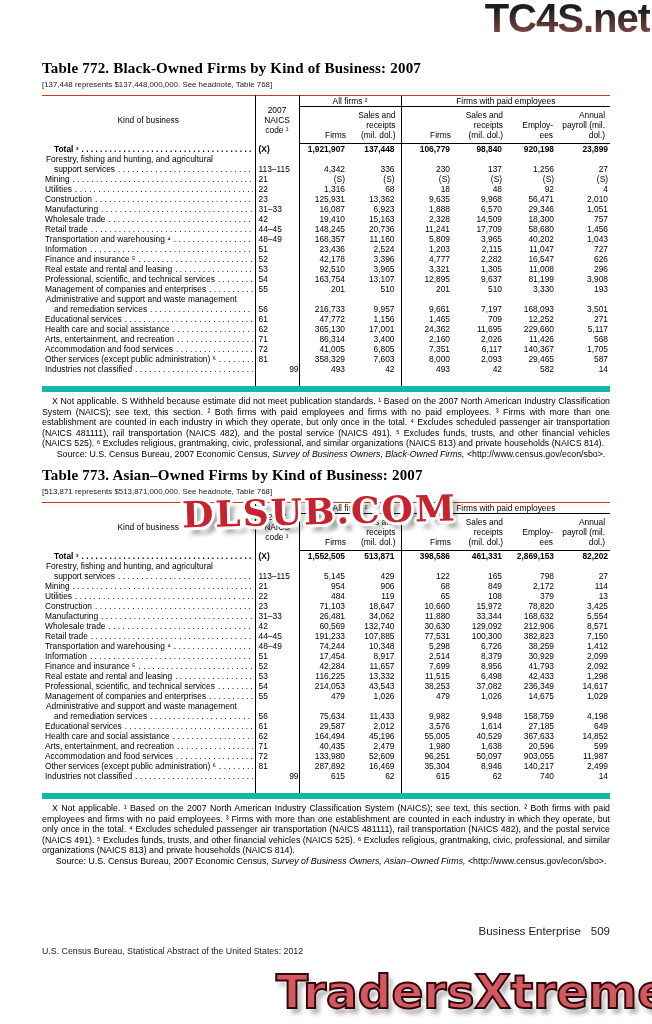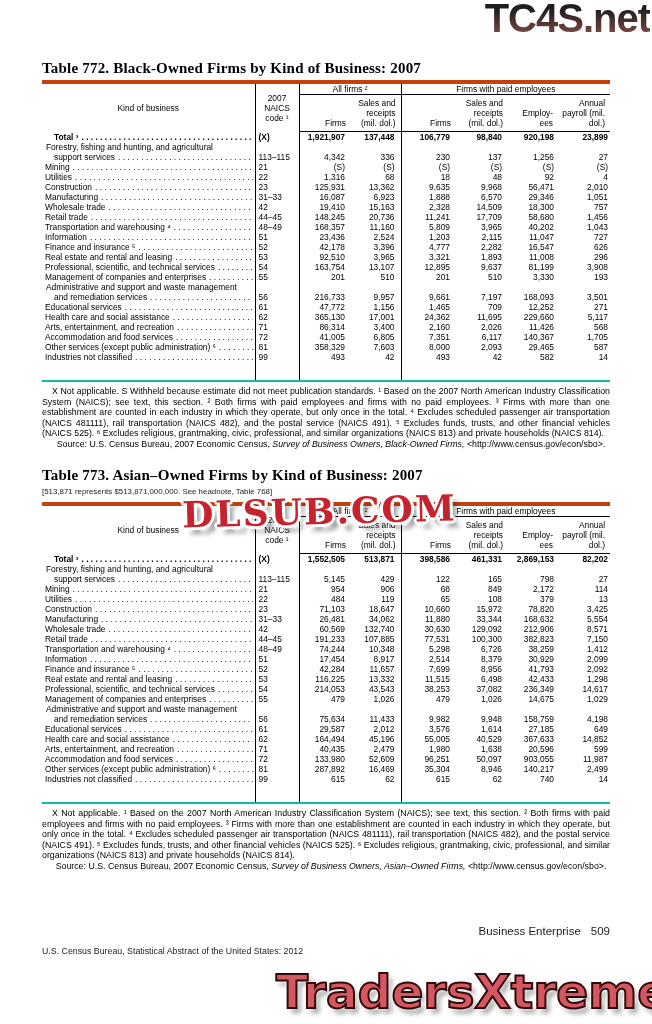--- a/index.html
+++ b/index.html
@@ -38,21 +38,21 @@
   .s1 { top:60px; }
   .s2 { top:467px; }
   .title {
     margin:0 0 3px 0; font-family:"Liberation Serif","DejaVu Serif",serif;
     font-weight:bold; font-size:15px; letter-spacing:0.2px; color:#000;
   }
   .headnote { font-size:7.9px; margin:0 0 6px 0; color:#222; }
   
   table.stat { width:568px; border-collapse:collapse; table-layout:fixed; font-size:8.4px; color:#000; }
   table.stat th { font-weight:normal; padding:0; }
-  tr.hrow1 th { border-top:4px solid #c2410c; }
+  tr.hrow1 th { border-top:1px solid #c2410c; }
   th.stub-h { text-align:center; vertical-align:middle; border-right:1px solid #000; }
   th.naics-h { text-align:center; vertical-align:middle; border-right:1px solid #000; padding:2px 5px; line-height:10px; }
   th.grp { text-align:center; border-bottom:1px solid #000; padding:3px 0 3px 0; }
   th.gp  { border-left:1px solid #000; }
   tr.hrow2 th.colh {
     text-align:right; vertical-align:bottom; line-height:10px;
     padding:3px 5px 3px 0; border-bottom:1.5px solid #000;
   }
   tr.hrow2 th.bl { border-left:1px solid #000; }
   tbody td { vertical-align:bottom; line-height:10px; padding:0; }
@@ -62,38 +62,39 @@
   .lbl .txt { white-space:nowrap; }
   .lbl.ind { padding-left:9px; }
   .dots { flex:1 1 auto; min-width:0; overflow:hidden; white-space:nowrap; margin:0 2px 0 3px; }
   .dots::after { content:" . . . . . . . . . . . . . . . . . . . . . . . . . . . . . . . . . . . . . . . . . . . . . . . . . . . . . . . . . . . . ."; }
   td.naics { border-left:1px solid #000; border-right:1px solid #000; padding-left:3px; }
   td.num { text-align:right; padding-right:6px; }
   td.c2 { border-left:1px solid #000; }
   td.c4 { padding-right:4px; }
   td.c5 { padding-right:2px; }
   tr.total-row { font-weight:bold; }
-  tbody tr:last-child td { border-bottom:2px solid #14b8a6; padding-bottom:18px; }
+  tbody tr:last-child td { border-bottom:6px solid #14b8a6; padding-bottom:12px;text-align:right; }
   
   .fn  { margin:4px 0 0 0; font-size:8.8px; line-height:10.6px; text-align:justify; text-indent:10px; color:#000; }
   .src { margin:0; font-size:8.8px; line-height:10.6px; text-indent:10px; color:#000;text-align:center; }
   
   .footer-right { position:absolute; top:925px; right:42px; font-size:11.5px; color:#1c1c1c; }
   .footer-right .pagenum { margin-left:10px; }
   .footer-left { position:absolute; top:946px; left:42px; font-size:8.8px; color:#1c1c1c; }
 </style>
 </head>
 <body>
 
 <div class="page">
 
   <div class="wm-top">TC4S.net</div>
 
   <section class="tbl-section s1">
     <h1 class="title">Table 772. Black-Owned Firms by Kind of Business: 2007</h1>
+    <div class="headnote">[137,448 represents $137,448,000,000. See headnote, Table 768]</div>
     <table class="stat">
       <colgroup>
         <col style="width:213px">
           <col style="width:44px">
           <col style="width:52px">
           <col style="width:50px">
         <col style="width:55px">
           <col style="width:52px">
           <col style="width:50px">
           <col style="width:52px">
@@ -285,21 +286,21 @@
             <td class="stub">
               <div class="lbl">
                 <span class="txt">Real estate and rental and leasing</span>
                 <span class="dots"></span>
               </div>
             </td>
             <td class="naics">53</td>
             <td class="num c0">92,510</td>
             <td class="num c1">3,965</td>
             <td class="num c2">3,321</td>
-            <td class="num c3">1,893</td>
+            <td class="num c3">1,305</td>
             <td class="num c4">11,008</td>
             <td class="num c5">296</td>
           </tr>
           <tr>
             <td class="stub">
               <div class="lbl">
                 <span class="txt">Professional, scientific, and technical services</span>
                 <span class="dots"></span>
               </div>
             </td>

